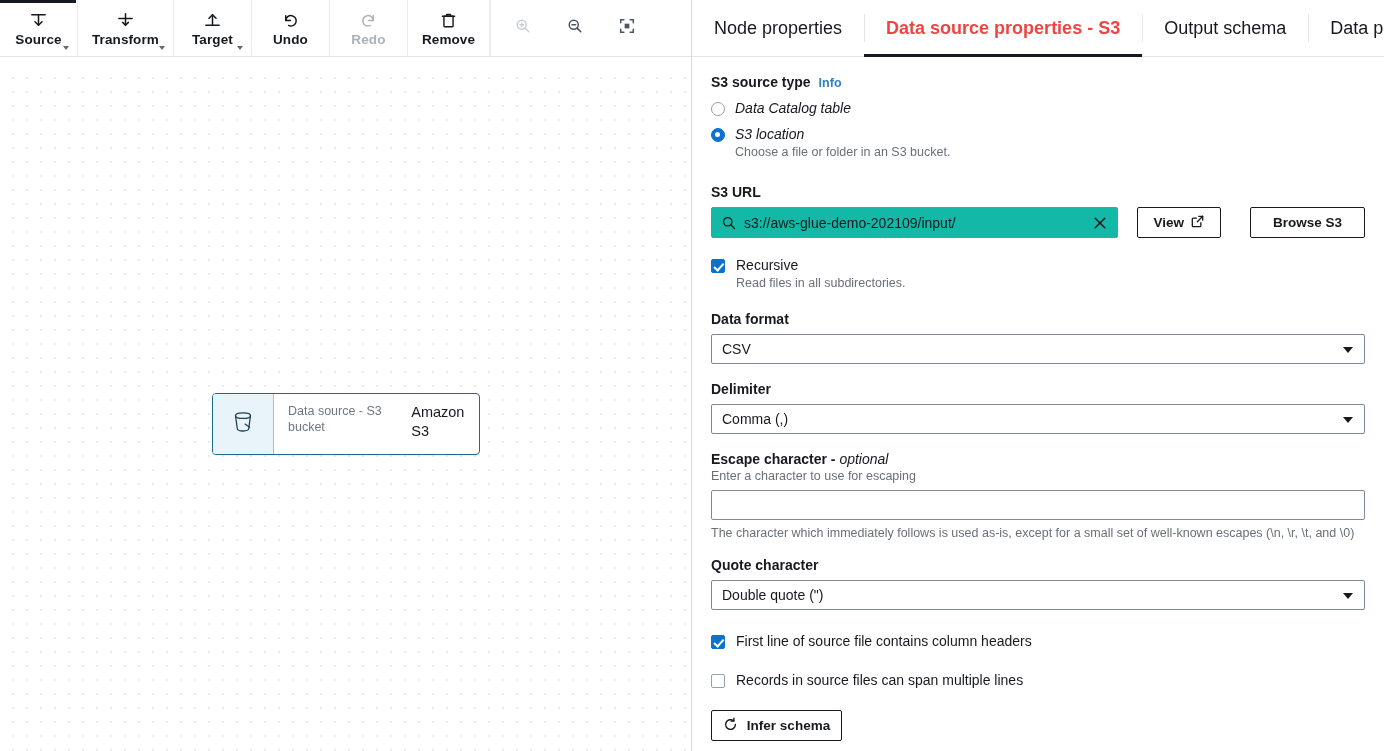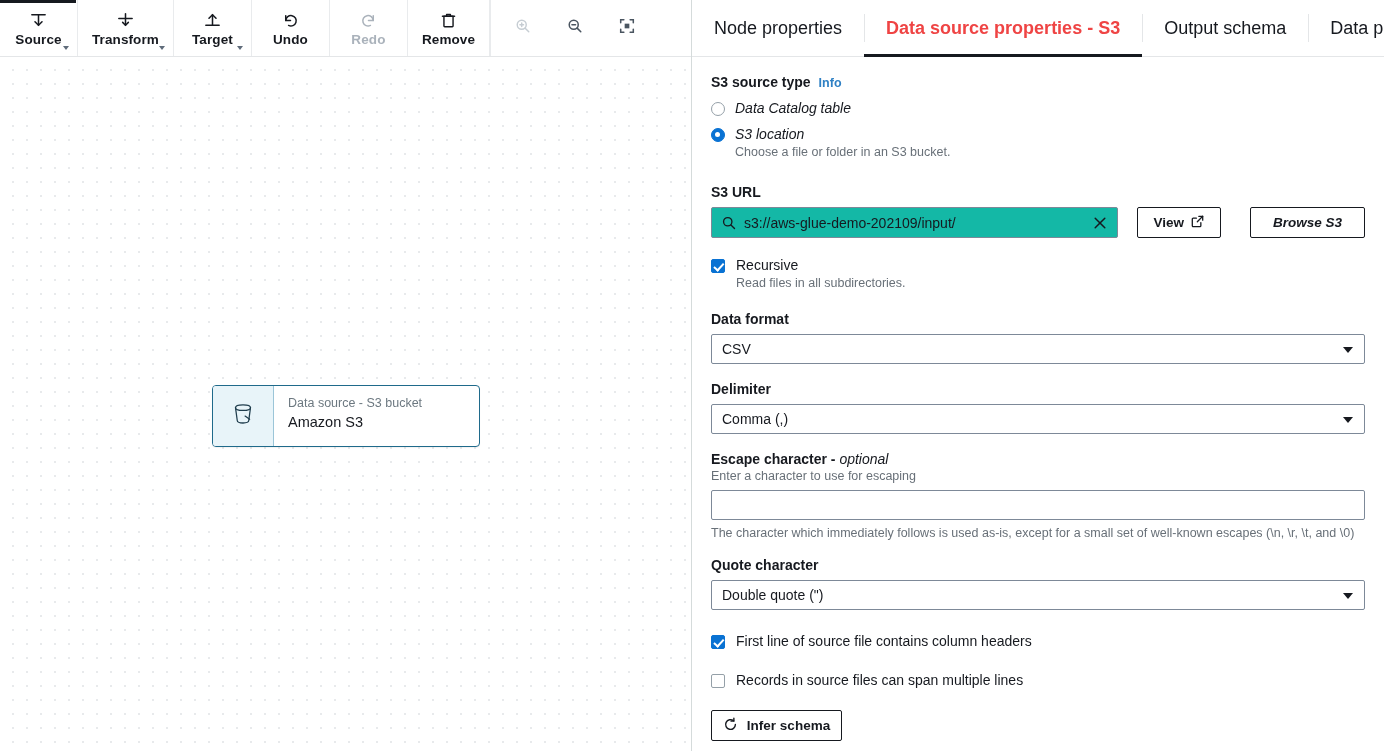--- a/index.html
+++ b/index.html
@@ -12,20 +12,21 @@
     color: #16191f;
   }
   .app { position: relative; width: 1384px; height: 751px; display: flex; }
 
   
   .left-pane {
     position: relative;
     width: 691px; height: 751px;
     display: flex; flex-direction: column;
     background: #ffffff;
+    gap: 8px;
   }
 
   
   .toolbar {
     position: relative;
     height: 57px; min-height: 57px;
     display: flex; align-items: stretch;
     background: #ffffff;
     border-bottom: 1px solid #e4e6e8;
   }
@@ -100,21 +101,21 @@
   }
   .node-ico {
     width: 61px; min-width: 61px;
     background: #e8f4f9;
     border-right: 1px solid #9bc5d8;
     display: flex; align-items: center; justify-content: center;
   }
   .node-text {
     flex: 1;
     padding: 9px 0 0 14px;
-    display: flex; flex-direction: column; gap: 2px;
+    display: flex; gap: 2px;
   }
   .node-sub { font-size: 12.5px; color: #6c7880; line-height: 16px; }
   .node-title { font-size: 14.5px; color: #16191f; line-height: 19px; }
 
   
   .pane-divider {
     width: 1px; min-width: 1px; height: 751px;
     background: #d5dbdb;
   }
 
@@ -236,21 +237,21 @@
     height: 31px;
     border: 1px solid #16191f; border-radius: 2px;
     background: #ffffff;
     display: inline-flex; align-items: center; justify-content: center;
     gap: 7px;
     padding: 0 16px;
     font-size: 13.5px; font-weight: bold; color: #16191f;
     cursor: pointer; white-space: nowrap;
   }
   .btn-view { margin-left: 19px; width: 86px; }
-  .btn-browse { margin-left: 29px; width: 120px; font-style: italic; }
+  .btn-browse { margin-left: 29px; width: 120px; }
 
   .select {
     position: relative;
     width: 654px; height: 30px;
     border: 1px solid #7d8998; border-radius: 2px;
     background: #ffffff;
     display: flex; align-items: center;
     padding: 0 28px 0 10px;
     margin-top: 6px;
     cursor: pointer;

